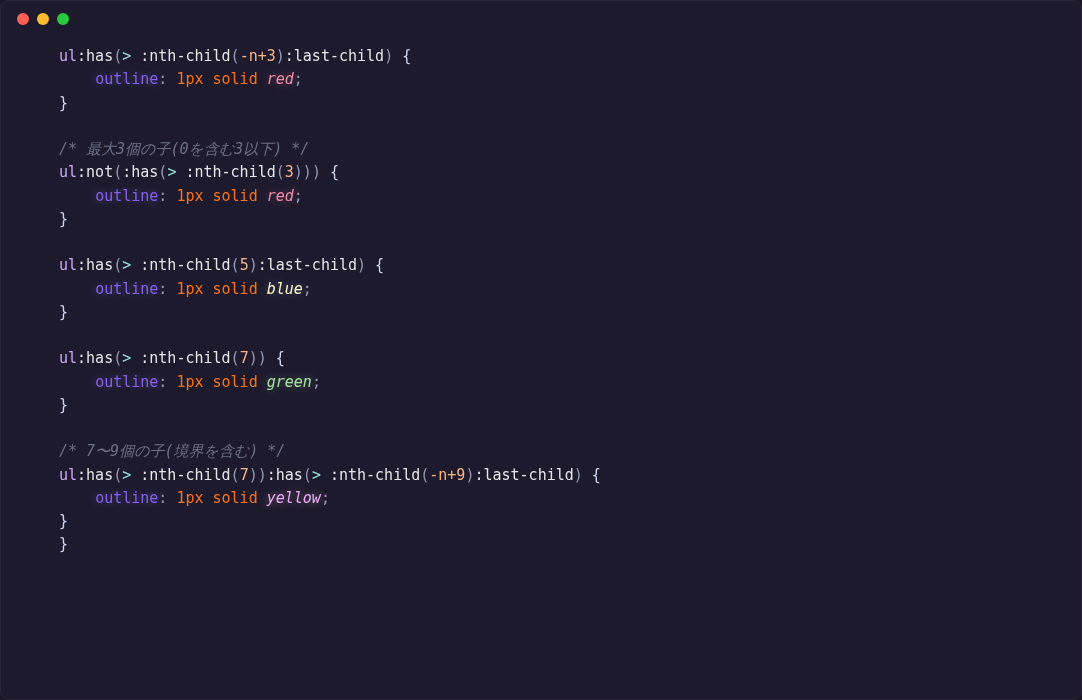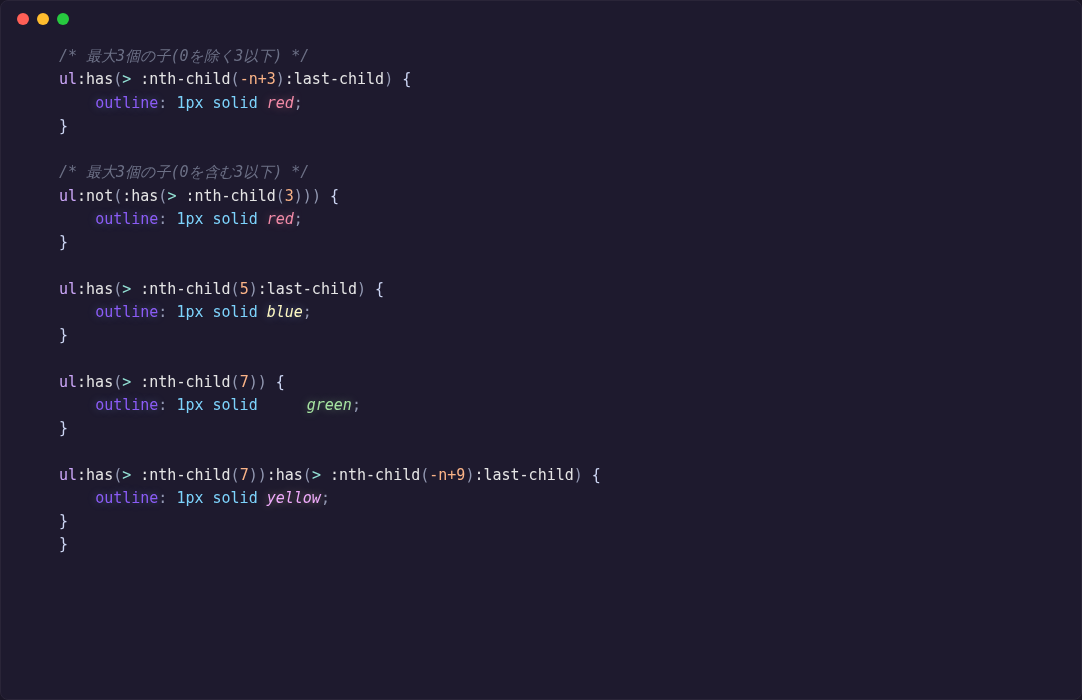--- a/index.html
+++ b/index.html
@@ -66,38 +66,37 @@
     }
     .number {
       color: #fab387;
     }
     .prop {
       color: #8b5cf6;
       text-shadow: 0 0 8px rgba(137,180,250,0.35);
       text-align: right;
     }
     .value {
-      color: #7dd3fc;
+      color: #f97316;
     }
     .color-red {
       color: #f38ba8;
       font-style: italic;
       text-shadow: 0 0 8px rgba(243,139,168,0.4);
       text-align: right;
     }
     .color-blue {
       color: #fef9c3;
       font-style: italic;
       text-shadow: 0 0 8px rgba(137,180,250,0.4);
     }
     .color-green {
       color: #a6e3a1;
       font-style: italic;
       text-shadow: 0 0 8px rgba(166,227,161,0.4);
-      margin-left: 40px;
     }
     .color-yellow {
       color: #f0abfc;
       font-style: italic;
       text-shadow: 0 0 8px rgba(249,226,175,0.4);
       text-align: center;
     }
     .brace {
       color: #cdd6f4;
     }
@@ -119,21 +118,20 @@
 
 <div class="window">
   <div class="titlebar">
     <div class="traffic-light tl-close"></div>
     <div class="traffic-light tl-min"></div>
     <div class="traffic-light tl-max"></div>
   </div>
 
   <div class="code-area">
 
-    <div class="line"><span class="comment">/* 最大3個の子(0を除く3以下) */</span></div>
     <div class="line"><span class="tag">ul</span><span class="pseudo">:has</span><span class="punct">(</span><span class="operator">&gt; </span><span class="pseudo">:nth-child</span><span class="punct">(</span><span class="number">-n+3</span><span class="punct">)</span><span class="pseudo">:last-child</span><span class="punct">)</span><span> </span><span class="brace">{</span></div>
     <div class="line"><span>    </span><span class="prop">outline</span><span class="punct">: </span><span class="value">1px solid</span><span> </span><span class="color-red">red</span><span class="semi">;</span></div>
     <div class="line"><span class="brace">}</span></div>
     <div class="line"></div>
 
     <div class="line"><span class="comment">/* 最大3個の子(0を含む3以下) */</span></div>
     <div class="line"><span class="tag">ul</span><span class="pseudo">:not</span><span class="punct">(</span><span class="pseudo">:has</span><span class="punct">(</span><span class="operator">&gt; </span><span class="pseudo">:nth-child</span><span class="punct">(</span><span class="number">3</span><span class="punct">)</span><span class="punct">)</span><span class="punct">)</span><span> </span><span class="brace">{</span></div>
     <div class="line"><span>    </span><span class="prop">outline</span><span class="punct">: </span><span class="value">1px solid</span><span> </span><span class="color-red">red</span><span class="semi">;</span></div>
     <div class="line"><span class="brace">}</span></div>
     <div class="line"></div>
@@ -141,20 +139,21 @@
     <div class="line"><span class="tag">ul</span><span class="pseudo">:has</span><span class="punct">(</span><span class="operator">&gt; </span><span class="pseudo">:nth-child</span><span class="punct">(</span><span class="number">5</span><span class="punct">)</span><span class="pseudo">:last-child</span><span class="punct">)</span><span> </span><span class="brace">{</span></div>
     <div class="line"><span>    </span><span class="prop">outline</span><span class="punct">: </span><span class="value">1px solid</span><span> </span><span class="color-blue">blue</span><span class="semi">;</span></div>
     <div class="line"><span class="brace">}</span></div>
     <div class="line"></div>
 
     <div class="line"><span class="tag">ul</span><span class="pseudo">:has</span><span class="punct">(</span><span class="operator">&gt; </span><span class="pseudo">:nth-child</span><span class="punct">(</span><span class="number">7</span><span class="punct">)</span><span class="punct">)</span><span> </span><span class="brace">{</span></div>
     <div class="line"><span>    </span><span class="prop">outline</span><span class="punct">: </span><span class="value">1px solid</span><span> </span><span class="color-green">green</span><span class="semi">;</span></div>
     <div class="line"><span class="brace">}</span></div>
     <div class="line"></div>
 
+    <div class="line"><span class="comment">/* 7〜9個の子(境界を含む) */</span></div>
     <div class="line"><span class="tag">ul</span><span class="pseudo">:has</span><span class="punct">(</span><span class="operator">&gt; </span><span class="pseudo">:nth-child</span><span class="punct">(</span><span class="number">7</span><span class="punct">)</span><span class="punct">)</span><span class="pseudo">:has</span><span class="punct">(</span><span class="operator">&gt; </span><span class="pseudo">:nth-child</span><span class="punct">(</span><span class="number">-n+9</span><span class="punct">)</span><span class="pseudo">:last-child</span><span class="punct">)</span><span> </span><span class="brace">{</span></div>
     <div class="line"><span>    </span><span class="prop">outline</span><span class="punct">: </span><span class="value">1px solid</span><span> </span><span class="color-yellow">yellow</span><span class="semi">;</span></div>
     <div class="line"><span class="brace">}</span></div>
 
     <div class="line"><span class="brace">}</span></div>
 
   </div>
 </div>
 
 </body></html>

